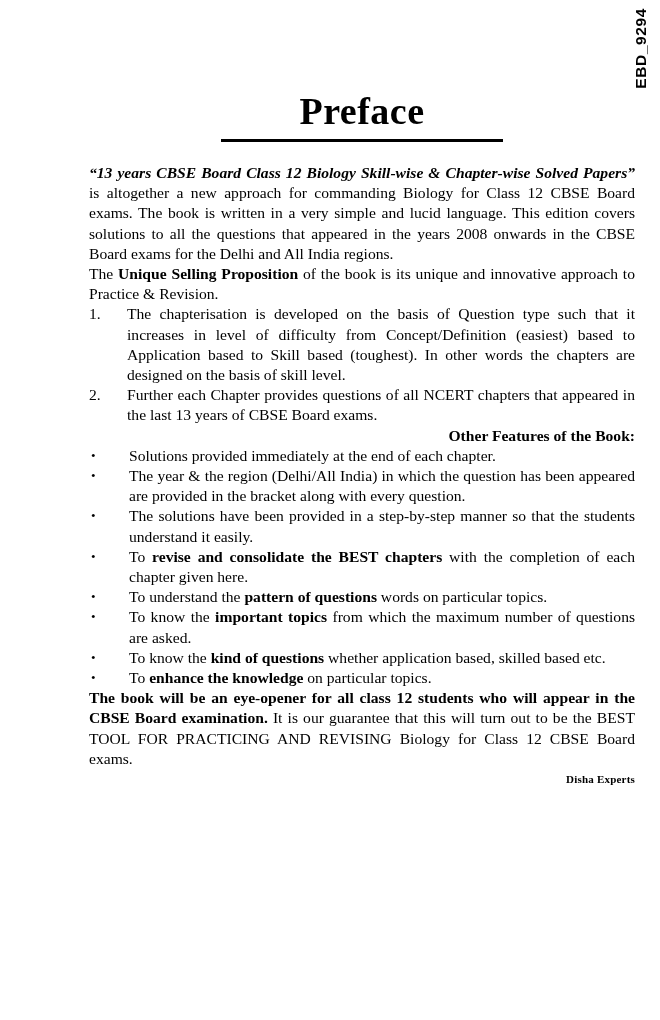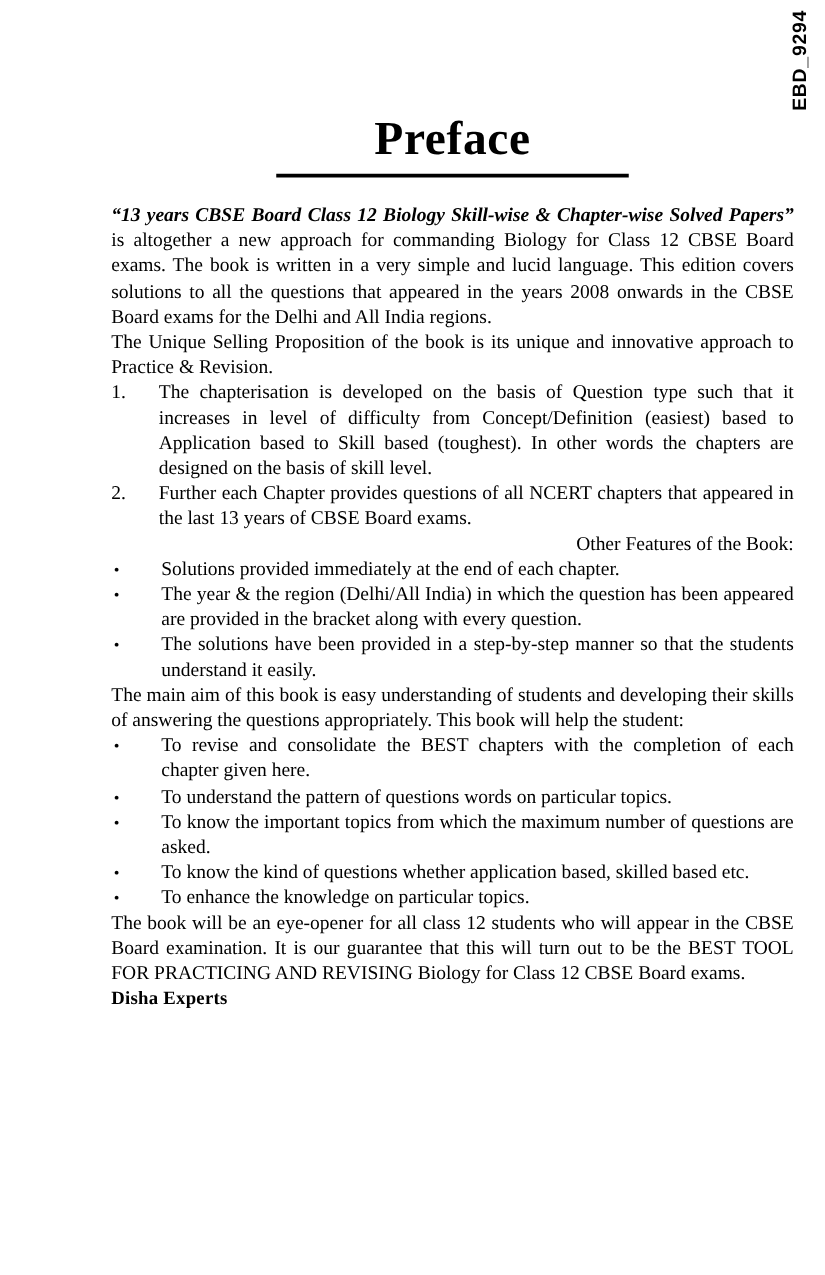--- a/index.html
+++ b/index.html
@@ -74,21 +74,21 @@
     line-height: 20.2px;
   }
   .para {
     text-align: justify;
     text-justify: inter-word;
     margin: 0;
   }
   .para.nojust {
     text-align: right;
   }
-  b, .b { font-weight: normal; }
+  b, .b { font-weight: bold; }
   .bi { font-weight: bold; font-style: italic; }
 
   
   .list {
     margin: 0;
     padding: 0;
   }
   .li {
     display: flex;
     align-items: flex-start;
@@ -104,22 +104,23 @@
     font-size: 13px;
     padding-left: 2px;
   }
   .li-text {
     flex: 1 1 auto;
     text-align: justify;
     text-justify: inter-word;
     line-height: 20.2px;
   }
   .signature {
+    text-align: right;
     font-weight: bold;
-    font-size: 15px;
+    font-size: 11px;
     line-height: 20.2px;
     letter-spacing: 0.2px;
   }
 </style>
 </head>
 <body>
 
 <div class="side-code">
   <span>EBD_9294</span>
 </div>
@@ -160,21 +161,20 @@
       <div class="li">
         <div class="li-marker bullet">•</div>
         <div class="li-text">The year &amp; the region (Delhi/All India) in which the question has been appeared are provided in the bracket along with every question.</div>
       </div>
       <div class="li">
         <div class="li-marker bullet">•</div>
         <div class="li-text">The solutions have been provided in a step-by-step manner so that the students understand it easily.</div>
       </div>
     </div>
 
-    <p class="para"><span>The </span><span class="b">main aim of this book</span><span> is easy understanding of students and developing their skills of answering the questions appropriately. This book will help the student:</span></p>
 
     <div class="list">
       <div class="li">
         <div class="li-marker bullet">•</div>
         <div class="li-text"><span>To </span><span class="b">revise and consolidate the BEST chapters</span><span> with the completion of each chapter given here.</span></div>
       </div>
       <div class="li">
         <div class="li-marker bullet">•</div>
         <div class="li-text"><span>To understand the </span><span class="b">pattern of questions</span><span> words on particular topics.</span></div>
       </div>

